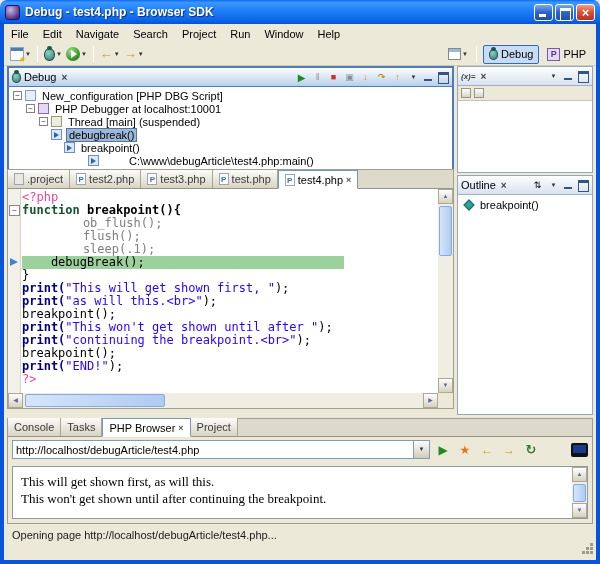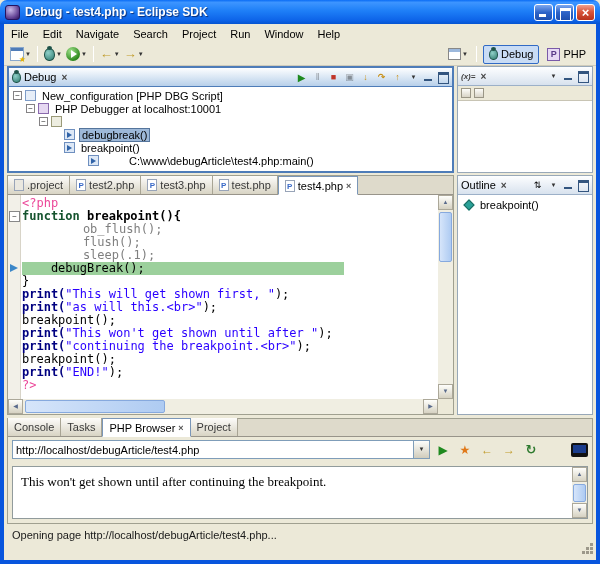--- a/index.html
+++ b/index.html
@@ -42,21 +42,21 @@
   .persp{margin-left:auto;display:flex;align-items:center;gap:2px;}
   .persp-btn{display:flex;align-items:center;gap:3px;padding:2px 5px;border:1px solid transparent;border-radius:2px;height:19px;}
   .persp-btn.sel{background:#C9DCF5;border-color:#316AC5;}
   .i-persp{width:13px;height:12px;background:#fff;border:1px solid #888;position:relative;}
   .i-persp::before{content:"";position:absolute;left:0;top:0;right:0;height:3px;background:#9CB8DC;}
   .i-php-persp{width:13px;height:13px;background:#E8DAF4;border:1px solid #7A5AA8;color:#5A3A88;font-size:9px;font-weight:bold;text-align:center;line-height:11px;}
   
   .panel{position:absolute;background:#fff;}
   .p-debug{left:7px;top:66px;width:447px;height:107px;border:2px solid #4E7CB8;}
   .p-vars{left:457px;top:66px;width:136px;height:107px;border:1px solid #98A8B8;}
-  .p-editor{left:7px;top:175px;width:447px;height:240px;border:1px solid #A0A090;background:#ECE9D8;}
+  .p-editor{left:7px;top:169px;width:447px;height:240px;border:1px solid #A0A090;background:#ECE9D8;}
   .p-outline{left:457px;top:175px;width:136px;height:240px;border:1px solid #98A8B8;}
   .p-bottom{left:7px;top:418px;width:586px;height:106px;border:1px solid #A0A090;background:#ECE9D8;}
   .vhdr{height:19px;display:flex;align-items:center;background:linear-gradient(180deg,#FDFEFF,#D8E2EE);border-bottom:1px solid #9CB0C8;padding:0 3px;gap:3px;font-size:11px;}
   .vhdr.act{background:linear-gradient(180deg,#FDFEFF,#B8D0EA);border-bottom-color:#4E7CB8;}
   .vclose{font-size:10px;font-weight:bold;color:#444;padding:0 2px;}
   .vtools{margin-left:auto;display:flex;align-items:center;gap:1px;}
   .vt{width:15px;text-align:center;font-size:9px;line-height:15px;}
   .vt.g{color:#1F8A1F;font-size:10px;}
   .vt.r{color:#C03428;}
   .vt.gold{color:#C89018;font-weight:bold;}
@@ -138,21 +138,21 @@
 </head>
 <body>
 
 <div class="w">
   <div class="frame f-l"></div>
   <div class="frame f-r"></div>
   <div class="frame f-b"></div>
 
   <div class="titlebar">
     <span class="app-icon"></span>
-    <span class="title-text">Debug - test4.php - Eclipse SDK</span>
+    <span class="title-text">Debug - test4.php - Browser SDK</span>
     <span class="winbtns">
       <span class="winbtn wb-min"></span>
       <span class="winbtn wb-max"></span>
       <span class="winbtn wb-close"></span>
     </span>
   </div>
 
   <div class="menubar">
       <span class="menu-item">File</span>
       <span class="menu-item">Edit</span>
@@ -229,22 +229,23 @@
           <span class="tlabel">New_configuration [PHP DBG Script]</span>
         </div>
         <div class="tree-row" style="padding-left: 17px;">
           <span class="expander">−</span>
           <span class="ticon debugger"></span>
           <span class="tlabel">PHP Debugger at localhost:10001</span>
         </div>
         <div class="tree-row" style="padding-left: 30px;">
           <span class="expander">−</span>
           <span class="ticon thread"></span>
-        </div>
-        <div class="tree-row" style="padding-left: 43px;">
+          <span class="tlabel">Thread [main] (suspended)</span>
+        </div>
+        <div class="tree-row" style="padding-left: 30px;">
           <span class="expander none"></span>
           <span class="ticon frame"></span>
           <span class="tlabel sel">debugbreak()</span>
         </div>
         <div class="tree-row" style="padding-left: 43px;">
           <span class="expander none"></span>
           <span class="ticon frame"></span>
           <span class="tlabel">breakpoint()</span>
         </div>
         <div class="tree-row" style="padding-left: 43px; gap: 24px;">
@@ -357,20 +358,21 @@
       </span>
       <span class="bicon i-go">▶</span>
       <span class="bicon i-star">★</span>
       <span class="bicon i-goldarr">←</span>
       <span class="bicon i-goldarr">→</span>
       <span class="bicon i-refresh">↻</span>
       <span class="i-monitor"></span>
     </div>
     <div class="browser">
       <div class="bpage">
+          <div class="bline">This will get shown first, as will this.</div>
           <div class="bline">This won't get shown until after continuing the breakpoint.</div>
         </div>
       <div class="sb-v bsb">
         <span class="sb-btn sb-up"></span>
         <span class="sb-thumb" style="left:1px;width:13px;top:17px;height:18px;"></span>
         <span class="sb-btn sb-dn"></span>
       </div>
     </div>
   </div>
 

